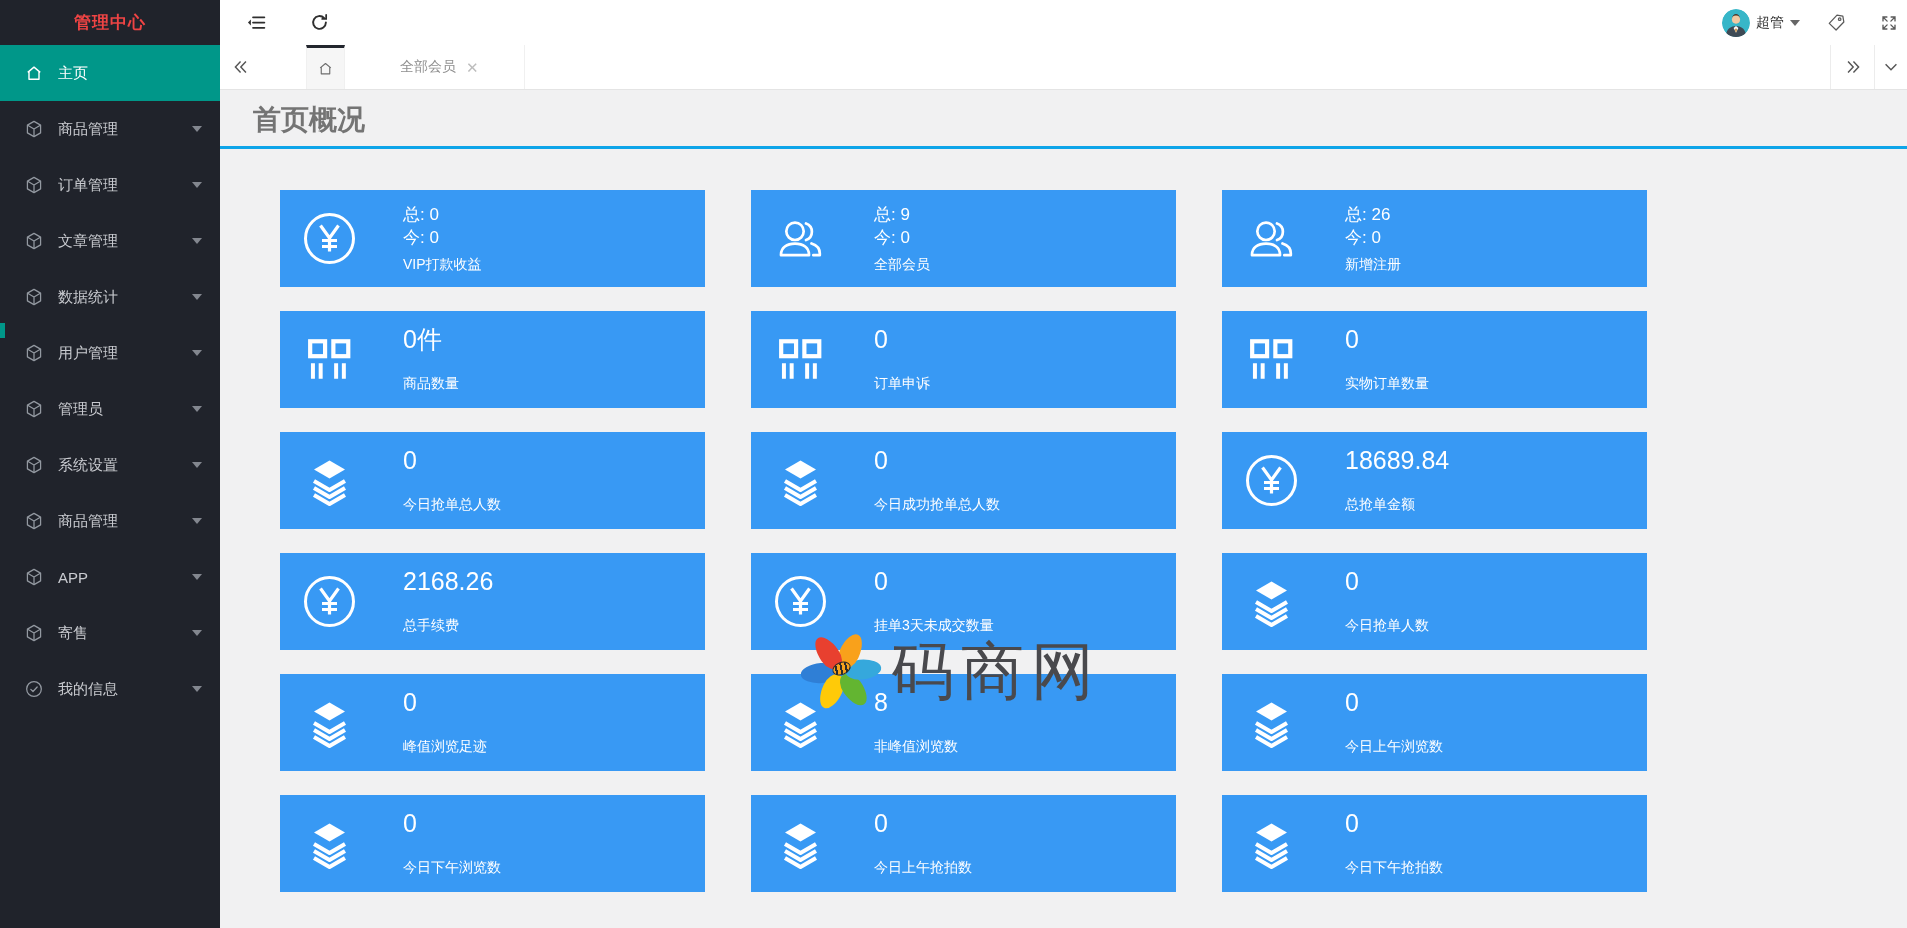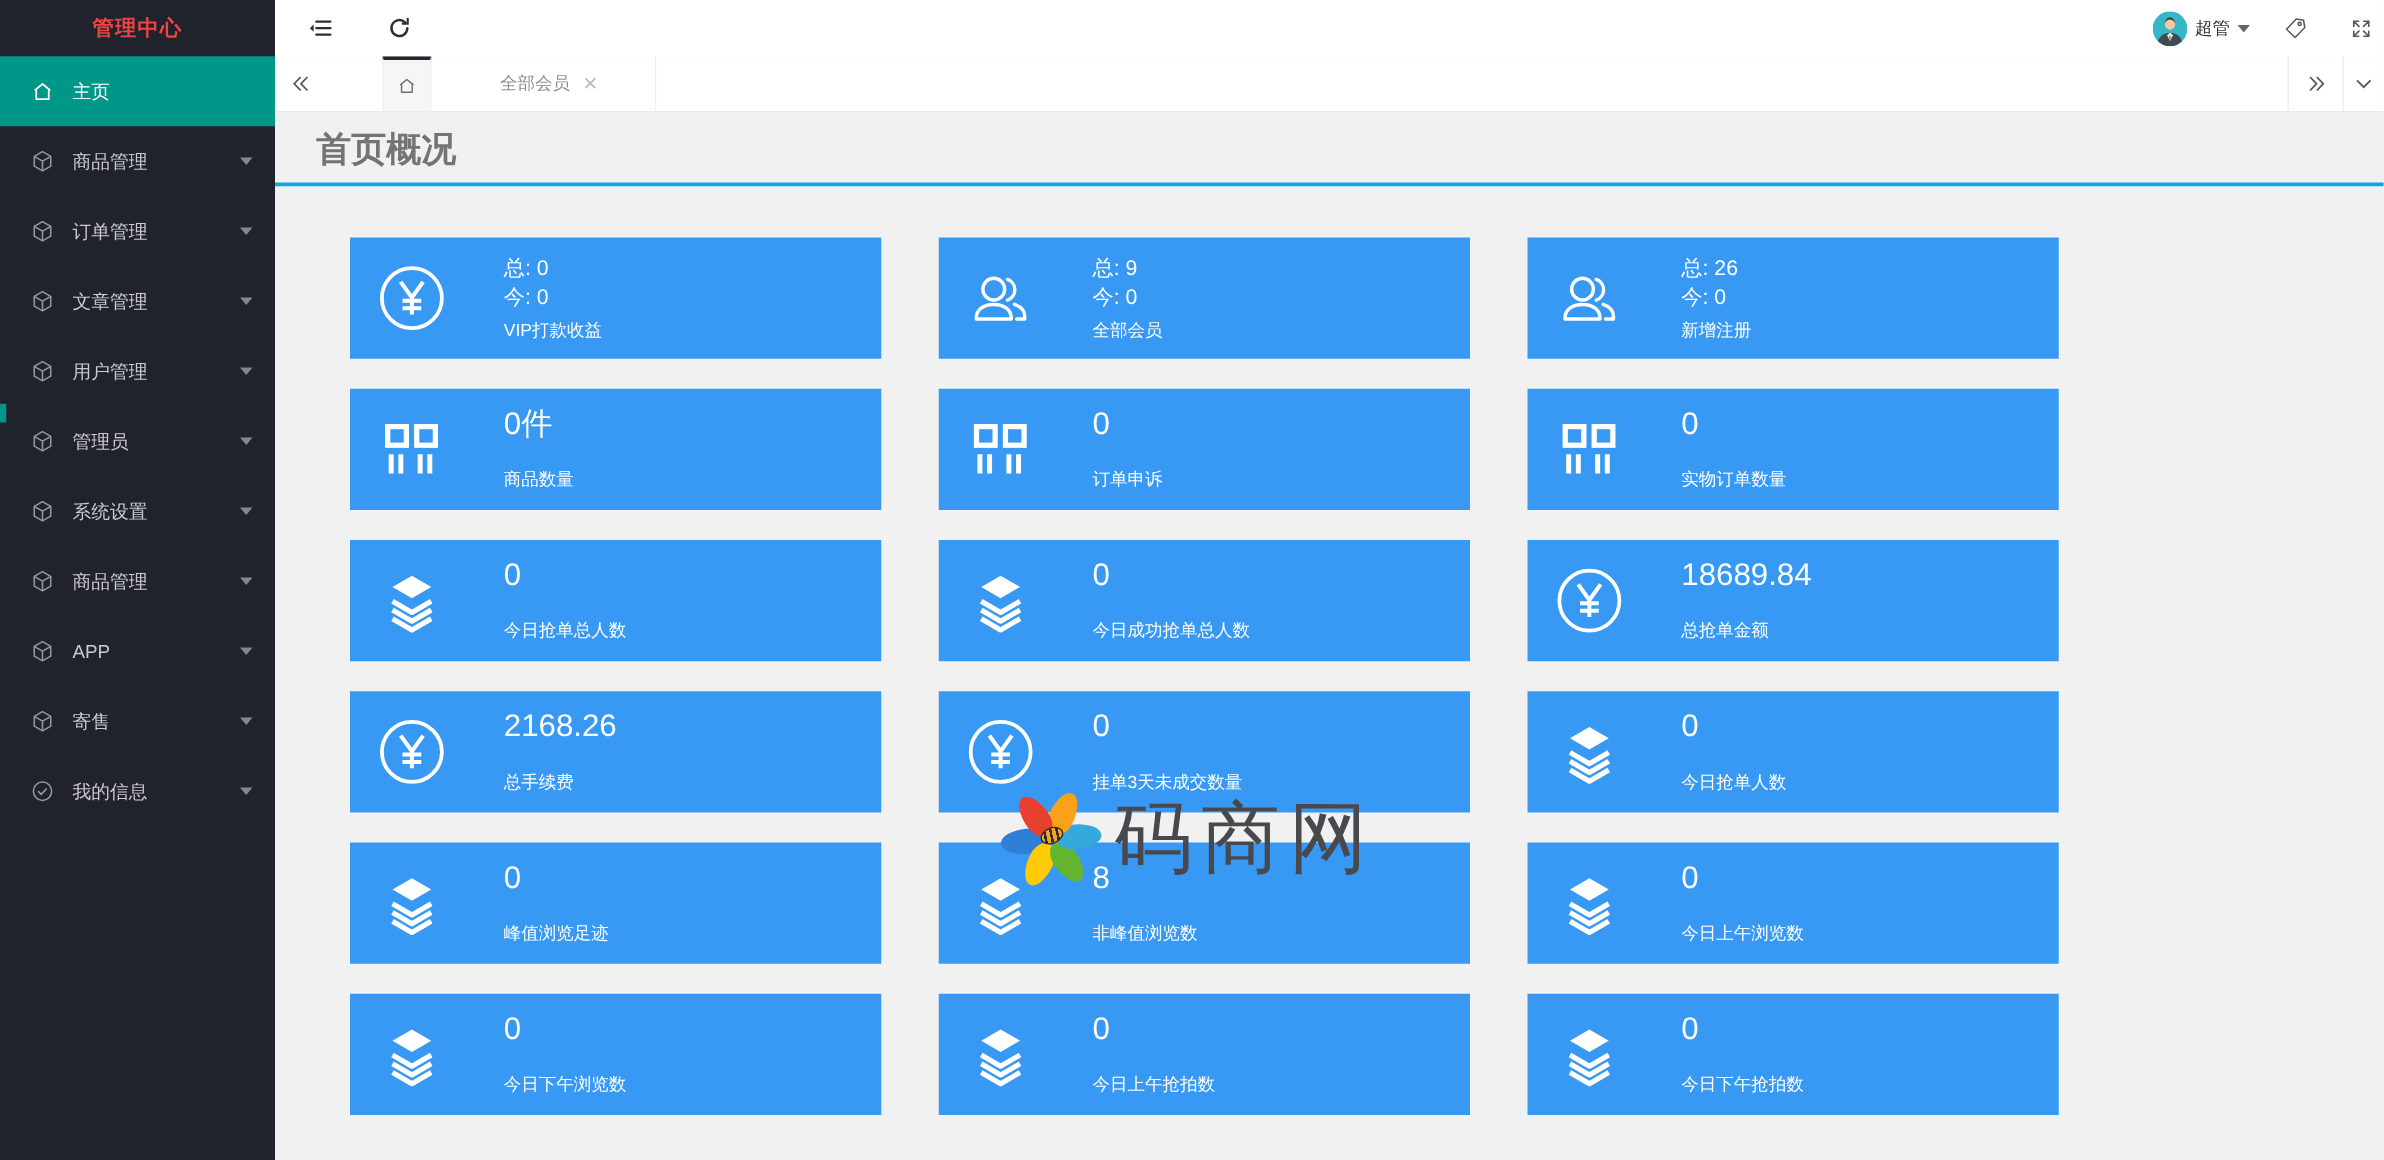--- a/index.html
+++ b/index.html
@@ -122,20 +122,30 @@
           <span class="mi-caret"></span>
         </div>
         <div class="menu-item">
           <span class="icn">
             <svg viewBox="0 0 24 24" fill="none" stroke="currentColor" stroke-width="1.5" stroke-linejoin="round">
               <path d="M12 2.8l7.9 4.5v9.4L12 21.2l-7.9-4.5V7.3z"></path>
               <path d="M4.4 7.5L12 11.9l7.6-4.4M12 11.9v9"></path>
             </svg>
           </span>
           <span class="mi-label">文章管理</span>
+          <span class="mi-caret"></span>
+        </div>
+        <div class="menu-item">
+          <span class="icn">
+            <svg viewBox="0 0 24 24" fill="none" stroke="currentColor" stroke-width="1.5" stroke-linejoin="round">
+              <path d="M12 2.8l7.9 4.5v9.4L12 21.2l-7.9-4.5V7.3z"></path>
+              <path d="M4.4 7.5L12 11.9l7.6-4.4M12 11.9v9"></path>
+            </svg>
+          </span>
+          <span class="mi-label">数据统计</span>
           <span class="mi-caret"></span>
         </div>
         <div class="menu-item">
           <span class="icn">
             <svg viewBox="0 0 24 24" fill="none" stroke="currentColor" stroke-width="1.5" stroke-linejoin="round">
               <path d="M12 2.8l7.9 4.5v9.4L12 21.2l-7.9-4.5V7.3z"></path>
               <path d="M4.4 7.5L12 11.9l7.6-4.4M12 11.9v9"></path>
             </svg>
           </span>
           <span class="mi-label">用户管理</span>

